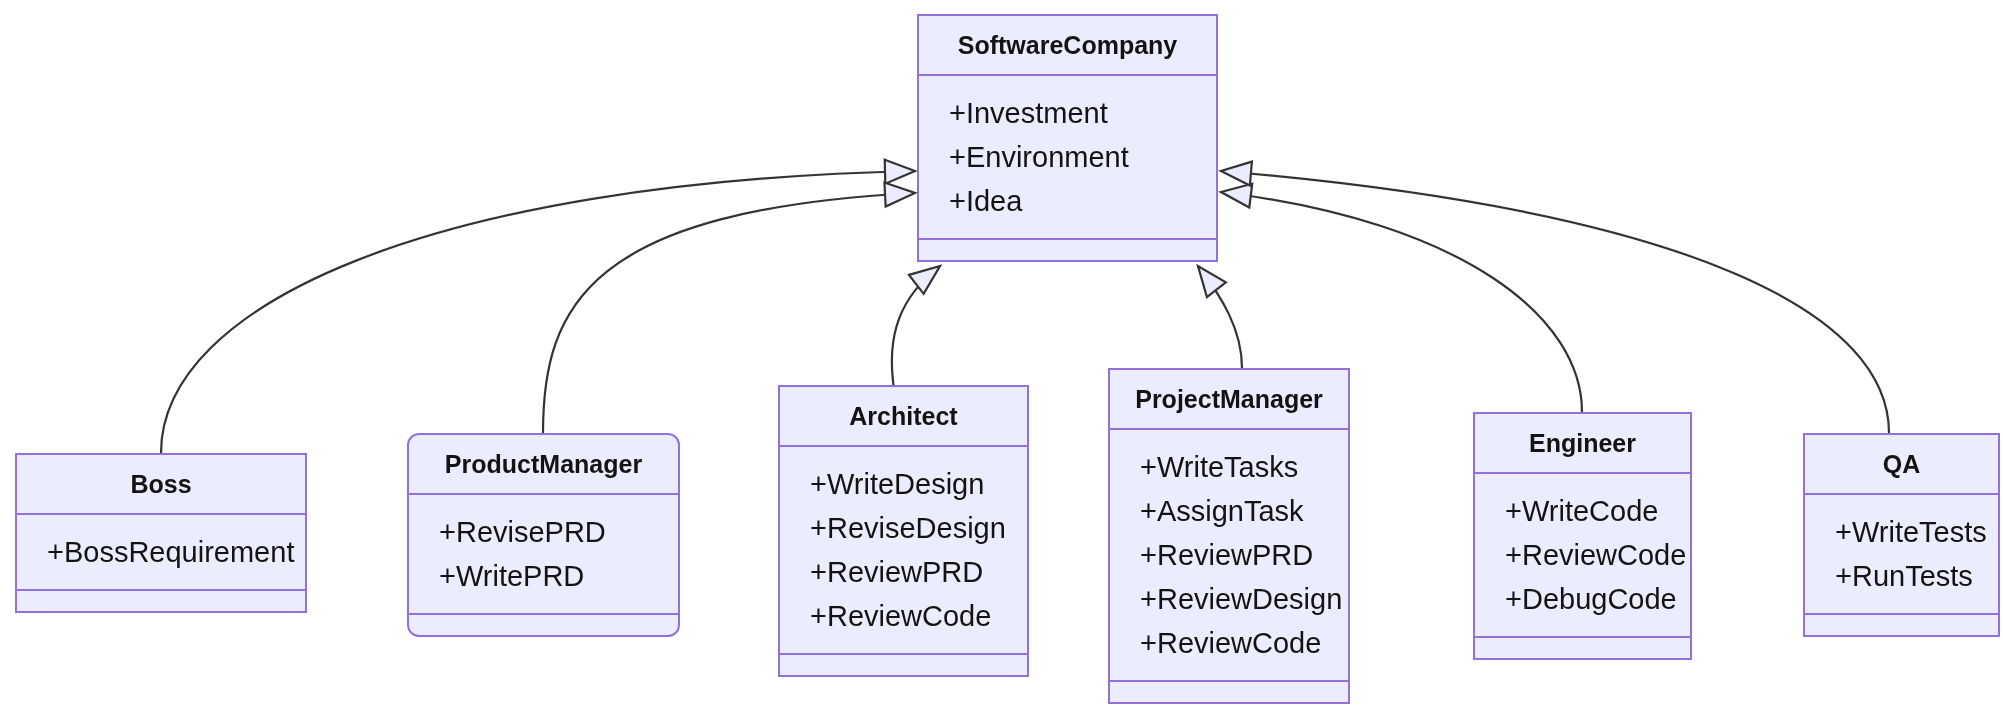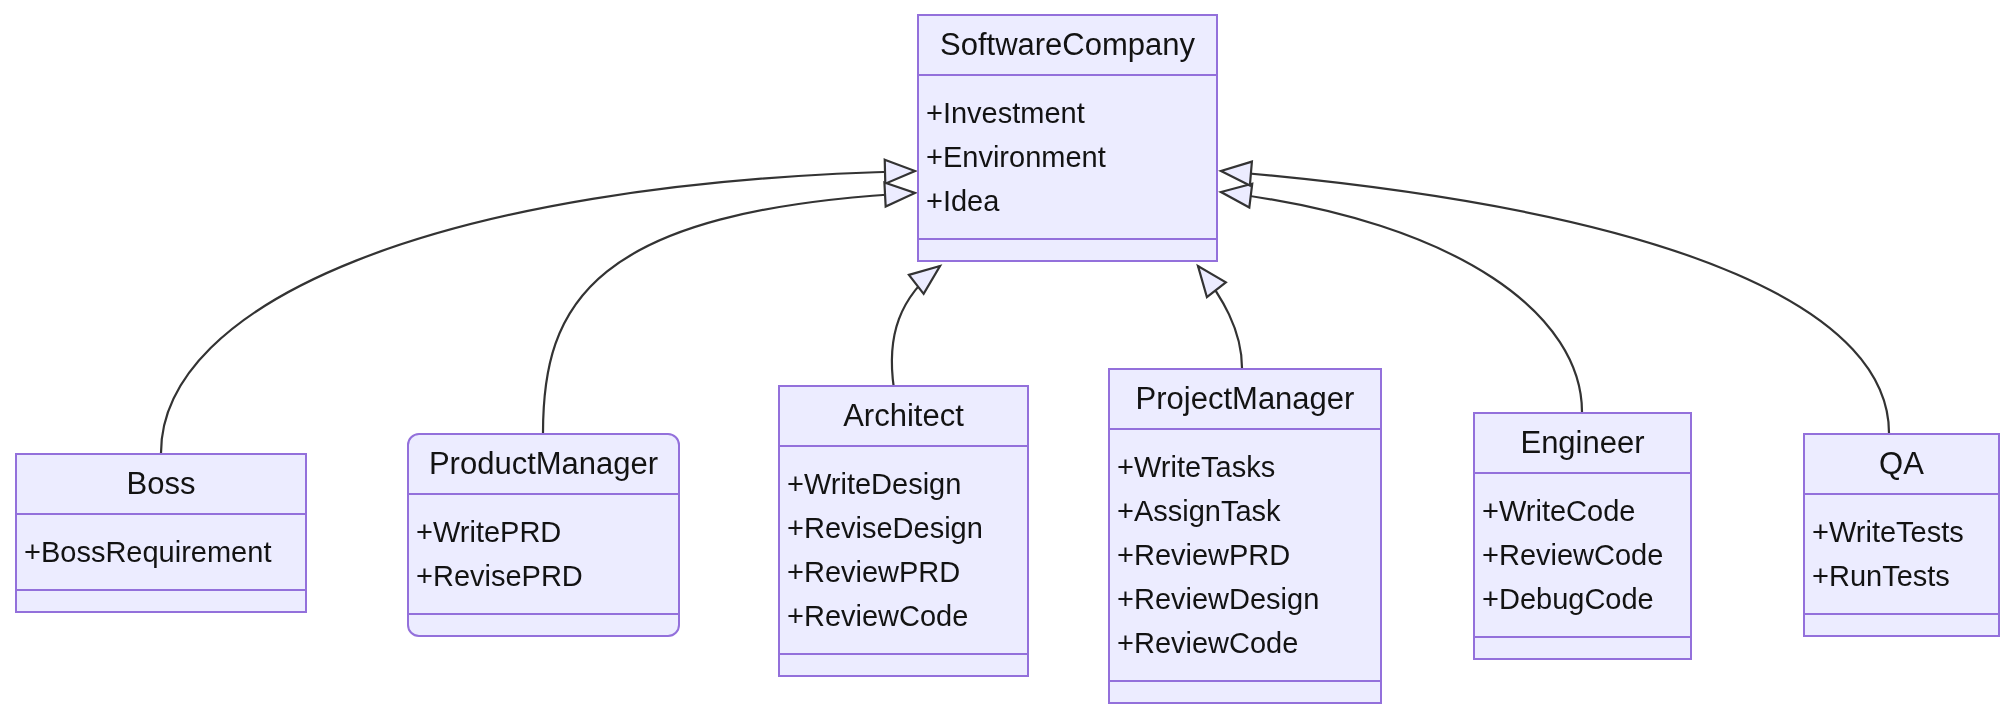--- a/index.html
+++ b/index.html
@@ -29,28 +29,28 @@
     border: 2px solid #9370DB;
     box-sizing: border-box;
     display: flex;
     flex-direction: column;
   }
   .class-title {
     height: 58px;
     display: flex;
     align-items: center;
     justify-content: center;
-    font-weight: normal;
-    font-size: 31px;
+    font-weight: bold;
+    font-size: 25px;
     white-space: nowrap;
   }
   .class-attrs {
     border-top: 2px solid #9370DB;
     border-bottom: 2px solid #9370DB;
-    padding: 15px 7px;
+    padding: 15px 30px;
   }
   .attr {
     font-size: 29px;
     line-height: 44px;
     white-space: nowrap;
     text-align: left;
   }
   .class-methods {
     height: 20px;
     flex: 0 0 auto;
@@ -91,38 +91,38 @@
     <div class="class-title">Boss</div>
     <div class="class-attrs">
       <div class="attr">+BossRequirement</div>
     </div>
     <div class="class-methods"></div>
   </div>
 
   <div class="class-box" style="left:407px; top:433px; width:273px;border-radius:12px;">
     <div class="class-title">ProductManager</div>
     <div class="class-attrs">
+      <div class="attr">+RevisePRD</div>
       <div class="attr">+WritePRD</div>
-      <div class="attr">+RevisePRD</div>
     </div>
     <div class="class-methods"></div>
   </div>
 
   <div class="class-box" style="left:778px; top:385px; width:251px;">
     <div class="class-title">Architect</div>
     <div class="class-attrs">
       <div class="attr">+WriteDesign</div>
       <div class="attr">+ReviseDesign</div>
       <div class="attr">+ReviewPRD</div>
       <div class="attr">+ReviewCode</div>
     </div>
     <div class="class-methods"></div>
   </div>
 
-  <div class="class-box" style="left:1108px; top:368px; width:274px;">
+  <div class="class-box" style="left:1108px; top:368px; width:242px;">
     <div class="class-title">ProjectManager</div>
     <div class="class-attrs">
       <div class="attr">+WriteTasks</div>
       <div class="attr">+AssignTask</div>
       <div class="attr">+ReviewPRD</div>
       <div class="attr">+ReviewDesign</div>
       <div class="attr">+ReviewCode</div>
     </div>
     <div class="class-methods"></div>
   </div>

